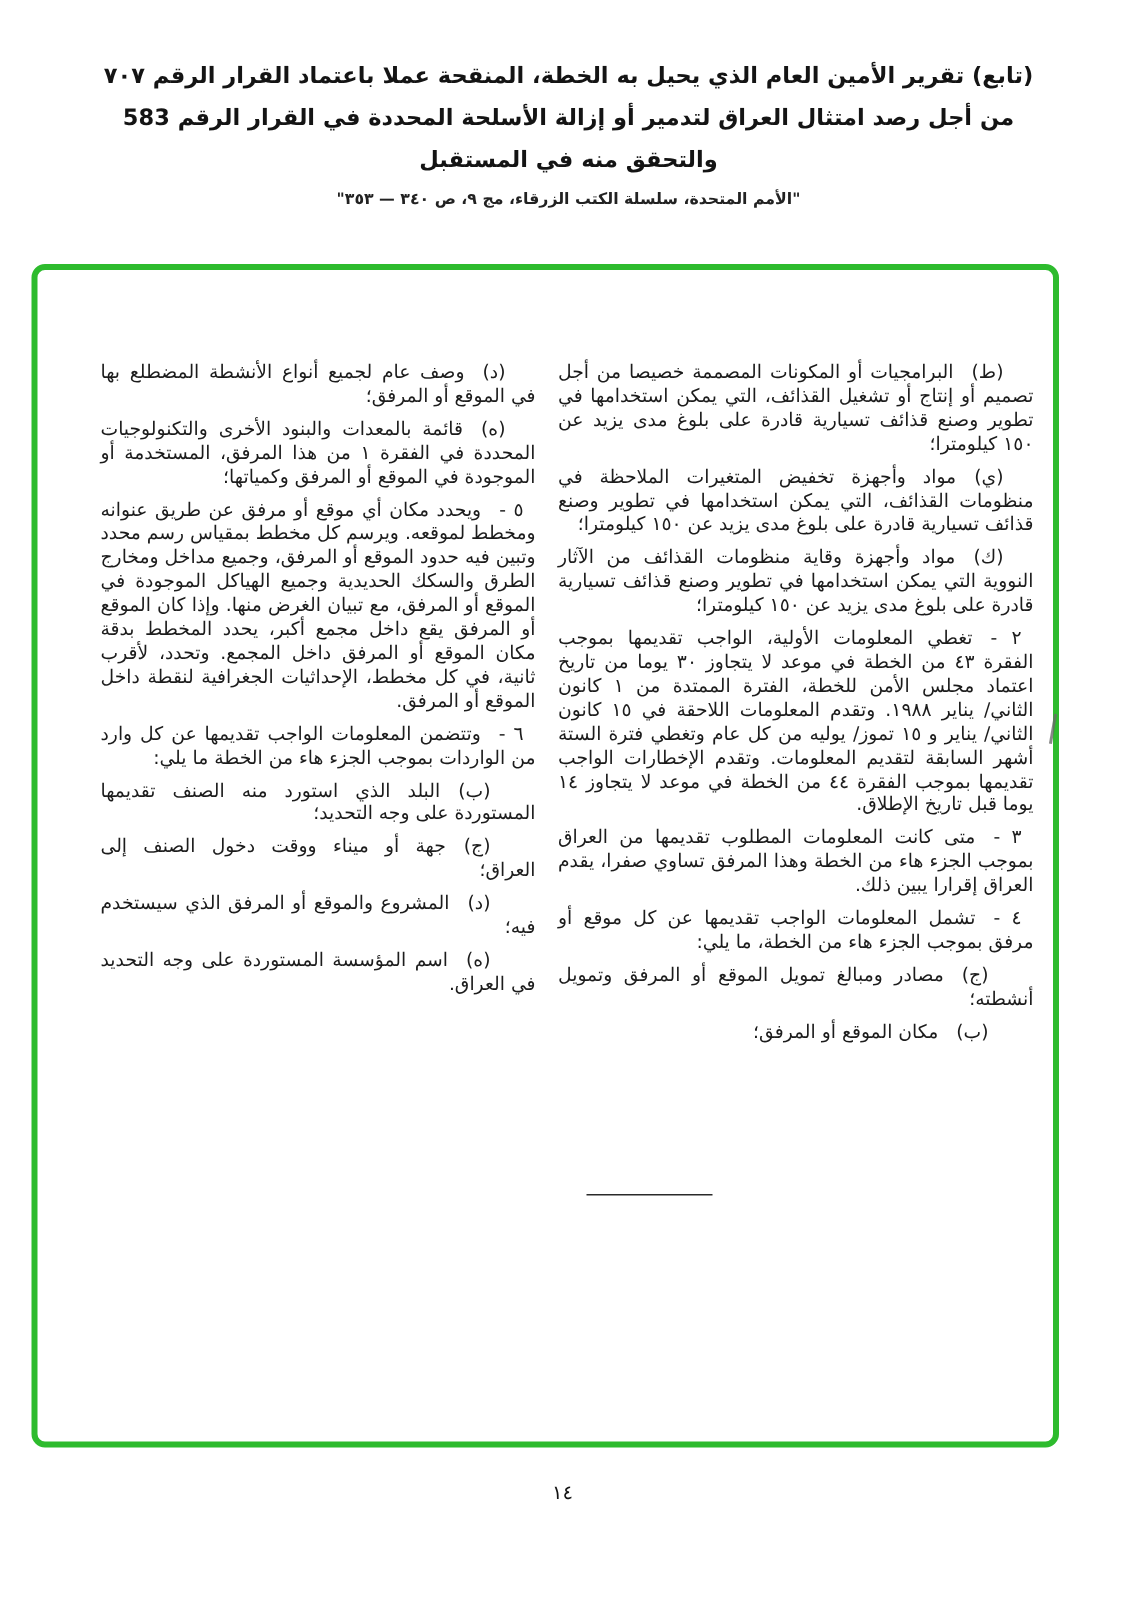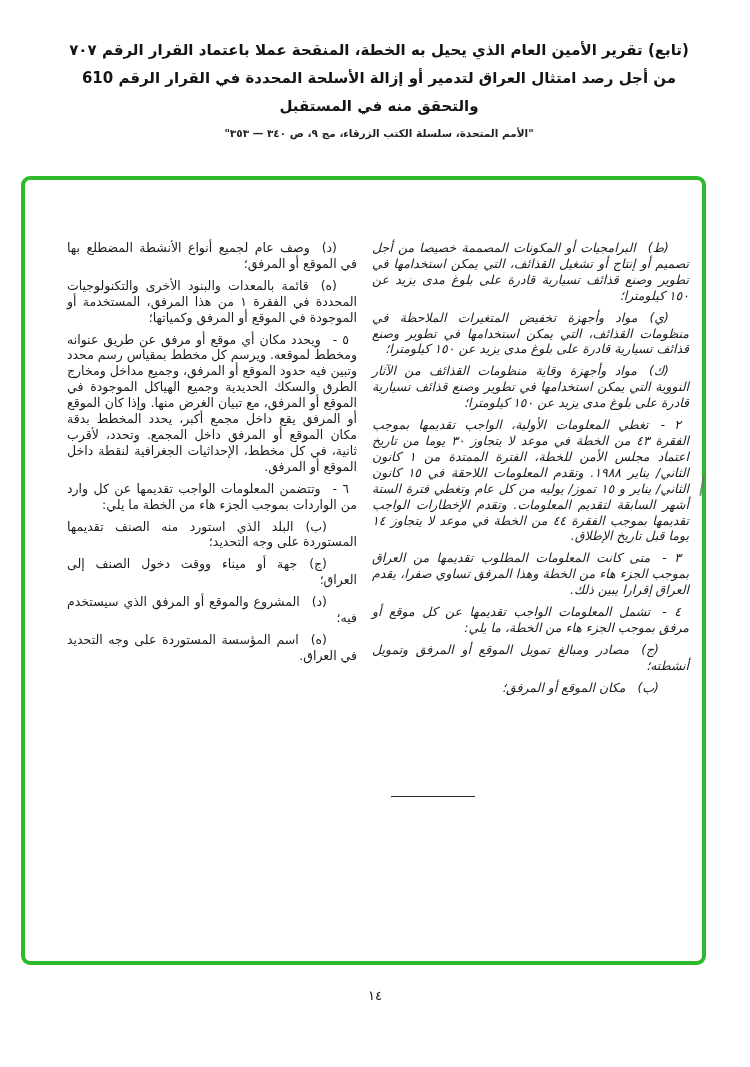--- a/index.html
+++ b/index.html
@@ -28,21 +28,21 @@
   }
 
   
   .columns {
     position:absolute; top:60px; right:13px; left:42px;
     direction:rtl;
     display:flex; gap:15px;
     color:#1c1c1c;
   }
   .col { font-size:12.5px; line-height:15.9px; text-align:justify; }
-  .col-right { width:317px;font-style:italic; }
+  .col-right { width:317px; }
   .col-left  { width:290px; }
 
   p.item { margin-bottom:6px; }
   p.lettered { text-indent:20px; }
   p.numbered { text-indent:8px; }
   p.sub      { text-indent:30px; }
   .label { margin-left:12px; white-space:nowrap; }
 
   
   .foot-rule {
@@ -64,21 +64,21 @@
   .page-number {
     position:absolute; top:988px; left:0; width:750px;
     text-align:center; font-size:13px; color:#141414;
   }
 </style>
 </head>
 <body>
 
 <div class="header">
   <div class="h-line">(تابع) تقرير الأمين العام الذي يحيل به الخطة، المنقحة عملا باعتماد القرار الرقم ٧٠٧</div>
-  <div class="h-line">من أجل رصد امتثال العراق لتدمير أو إزالة الأسلحة المحددة في القرار الرقم 610</div>
+  <div class="h-line">من أجل رصد امتثال العراق لتدمير أو إزالة الأسلحة المحددة في القرار الرقم 583</div>
   <div class="h-line">والتحقق منه في المستقبل</div>
   <div class="h-source">"الأمم المتحدة، سلسلة الكتب الزرقاء، مج ٩، ص ٣٤٠ — ٣٥٣"</div>
 </div>
 
 <div class="doc-box">
   <div class="columns">
 
     <div class="col col-right">
       <p class="item lettered"><span class="label">(ط)</span><span>البرامجيات أو المكونات المصممة خصيصا من أجل تصميم أو إنتاج أو تشغيل القذائف، التي يمكن استخدامها في تطوير وصنع قذائف تسيارية قادرة على بلوغ مدى يزيد عن ١٥٠ كيلومترا؛</span></p>
       <p class="item lettered"><span class="label">(ي)</span><span>مواد وأجهزة تخفيض المتغيرات الملاحظة في منظومات القذائف، التي يمكن استخدامها في تطوير وصنع قذائف تسيارية قادرة على بلوغ مدى يزيد عن ١٥٠ كيلومترا؛</span></p>

